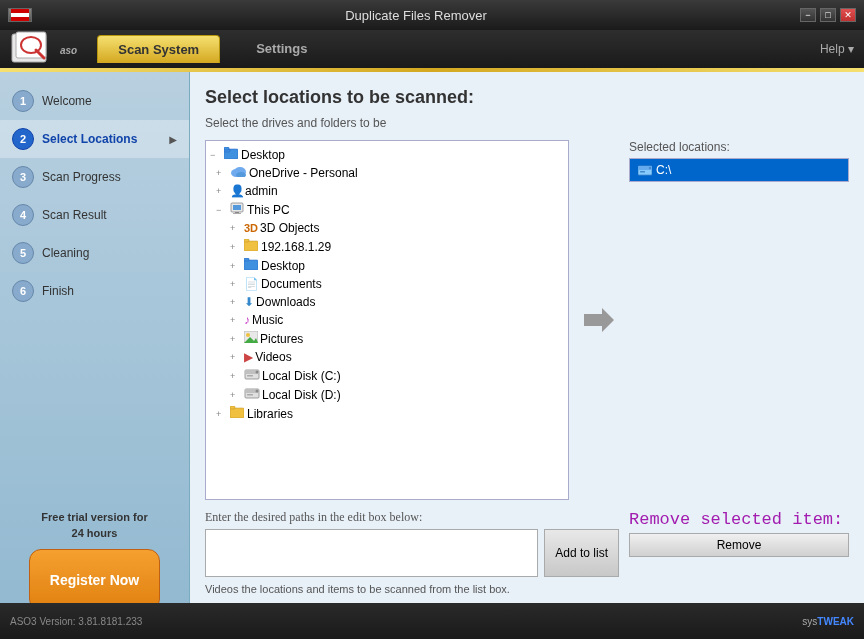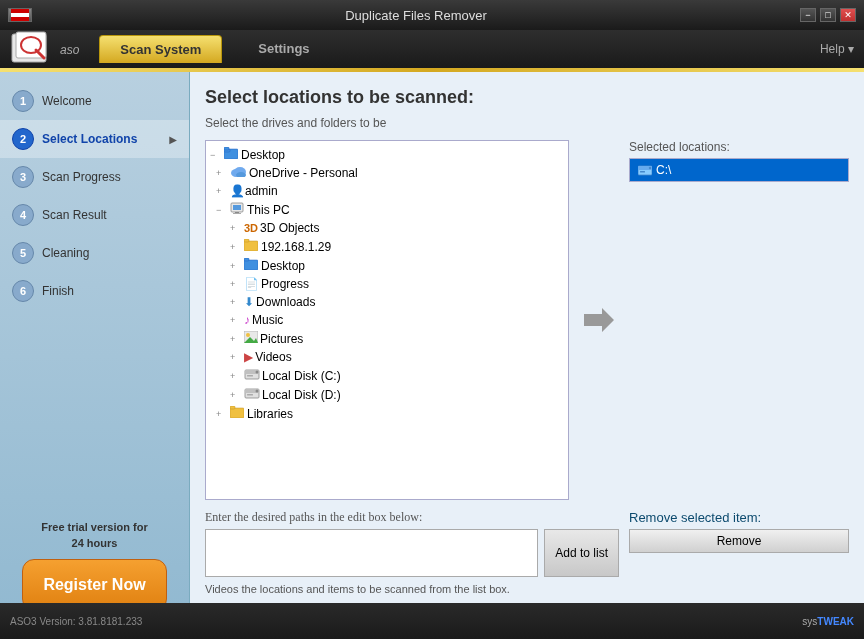--- a/index.html
+++ b/index.html
@@ -28,21 +28,21 @@
     
     .menubar {
       background: linear-gradient(to bottom, #2e2e2e, #1a1a1a);
       height: 38px;
       display: flex;
       align-items: center;
       padding: 0 10px;
       gap: 10px;
     }
     .logo-area { display: flex; align-items: center; gap: 8px; }
-    .logo-text { color: #aaa; font-size: 12px; font-style: italic; margin-top: 2px; }
+    .logo-text { color: #aaa; font-size: 10px; font-style: italic; margin-top: 2px; font-weight: bold; }
     .nav-tabs { display: flex; gap: 0; margin-left: 10px; }
     .nav-tab {
       padding: 6px 20px;
       cursor: pointer;
       font-size: 13px;
       font-weight: bold;
       border-radius: 4px 4px 0 0;
     }
     .nav-tab.active {
       background: linear-gradient(to bottom, #f5e070, #d4a820);
@@ -98,24 +98,24 @@
       font-weight: bold;
       line-height: 1.4;
     }
     .register-btn {
       margin: 8px auto;
       display: block;
       background: linear-gradient(to bottom, #f5a030, #e08010);
       color: white;
       border: 1px solid #c06010;
       border-radius: 12px;
-      padding: 16px 20px;
+      padding: 22px 20px;
       cursor: pointer;
       font-weight: bold;
-      font-size: 16px;
+      font-size: 14px;
     }
 
     
     .content { flex: 1; background: #e8f0f8; padding: 15px; position: relative; overflow: hidden; }
 
     .content-title { font-size: 18px; font-weight: bold; color: #333; margin-bottom: 8px; }
     .content-subtitle { font-size: 12px; color: #555; margin-bottom: 10px; }
 
     
     .panels { display: flex; gap: 10px; height: 360px; }
@@ -169,21 +169,21 @@
       background: white;
     }
     .add-btn {
       background: linear-gradient(to bottom, #e8e8e8, #c8c8c8);
       border: 1px solid #aaa;
       padding: 16px 10px;
       font-size: 12px;
       cursor: pointer;
     }
     .hint-text { font-size: 11px; color: #555; margin-top: 6px; }
-    .remove-label { font-size: 13px; color: #0c4a6e; margin-bottom: 4px; }
+    .remove-label { font-size: 17px; color: #a21caf; margin-bottom: 4px; font-family: Liberation Mono, monospace; }
     .remove-btn {
       background: linear-gradient(to bottom, #f0f0f0, #d0d0d0);
       border: 1px solid #aaa;
       padding: 4px 16px;
       font-size: 12px;
       cursor: pointer;
       width: 100%;
     }
 
     
@@ -383,21 +383,21 @@
                   <rect x="0" y="2" width="14" height="10" rx="1" fill="#4090e0" stroke="#2060c0" stroke-width="0.5"></rect>
                   <rect x="0" y="0" width="5" height="3" rx="1" fill="#4090e0" stroke="#2060c0" stroke-width="0.5"></rect>
                 </svg>
             </span>
             <span class="tree-label">Desktop</span>
           </div>
 
           <div class="tree-item indent2">
             <span class="tree-expander">+</span>
             <span style="margin-right:2px;color:#3366cc;font-size:12px;">📄</span>
-            <span class="tree-label">Progress</span>
+            <span class="tree-label">Documents</span>
           </div>
 
           <div class="tree-item indent2">
             <span class="tree-expander">+</span>
             <span style="margin-right:2px;color:#3388cc;font-size:12px;">⬇</span>
             <span class="tree-label">Downloads</span>
           </div>
 
           <div class="tree-item indent2">
             <span class="tree-expander">+</span>

